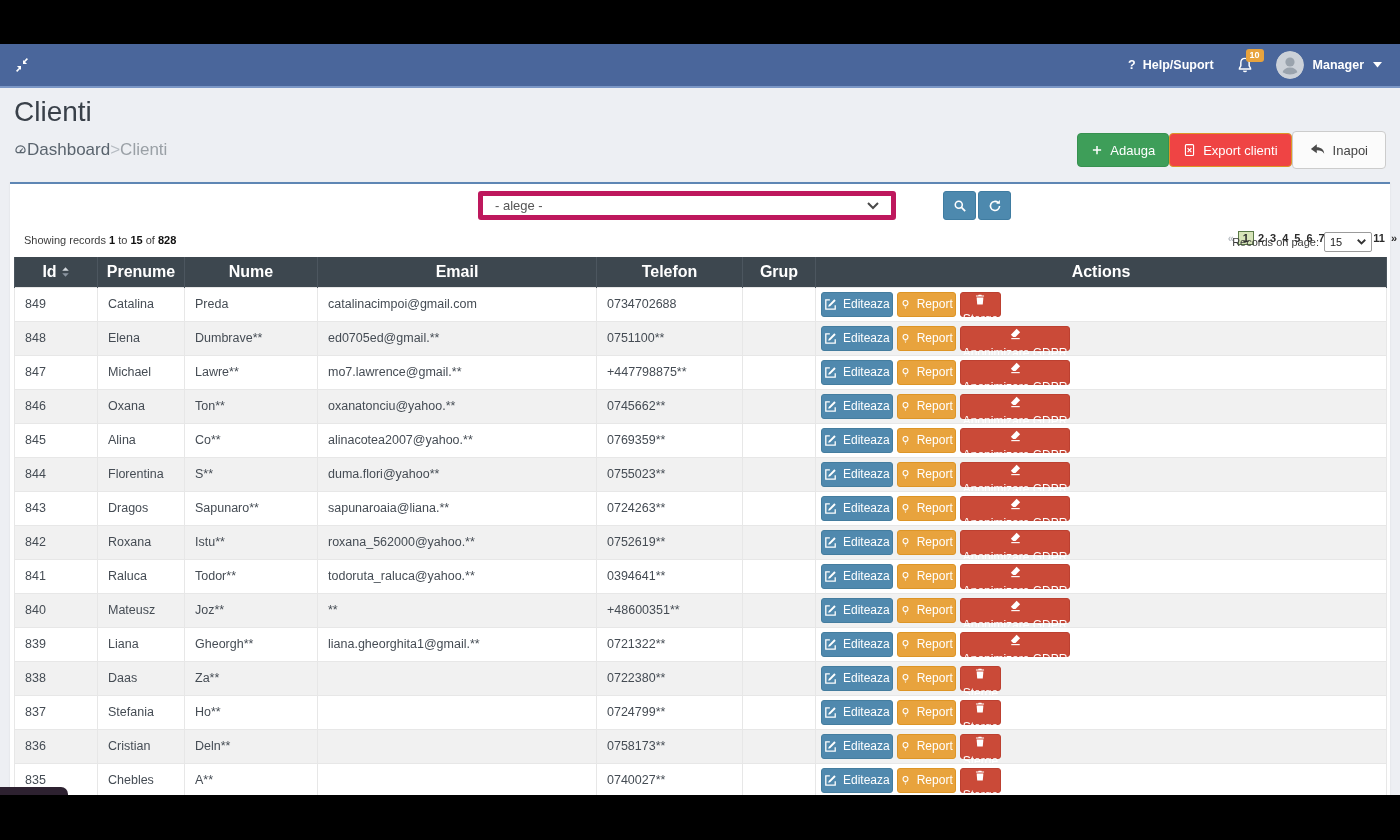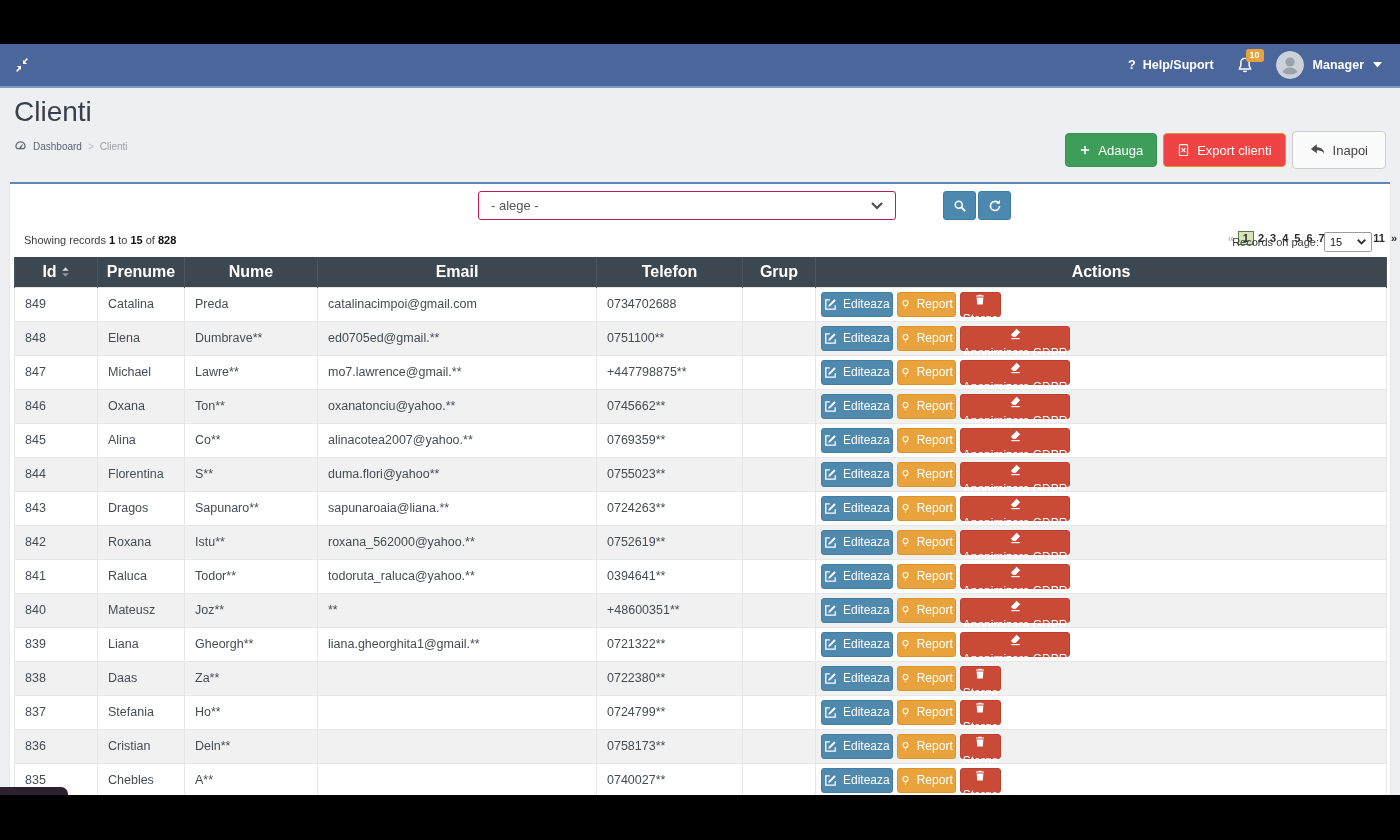--- a/index.html
+++ b/index.html
@@ -23,46 +23,46 @@
                 color:#fff; font-size:9px; font-weight:bold; padding:1px 4px;
                 border-radius:3px; line-height:11px; }
   .nav-user { display:flex; align-items:center; gap:9px; color:#fff;
               font-size:12.5px; font-weight:bold; cursor:pointer; }
   .avatar { width:28px; height:28px; border-radius:50%; overflow:hidden; }
 
   
   .page-title { position:absolute; left:14px; top:52px; font-size:28px;
                 color:#394049; font-weight:400; }
   .breadcrumb { position:absolute; left:14px; top:96px; display:flex;
-                align-items:center; gap:6px; font-size:10px; color:#5a646e; }
+                align-items:center; font-size:17px; color:#5a646e; }
   .breadcrumb .sep { color:#b6bcc2; }
   .breadcrumb .current { color:#9aa0a6; }
 
   .toolbar { position:absolute; right:14px; top:87px; display:flex;
-             align-items:center; gap:6px; }
+             align-items:center; }
   .btn { display:inline-flex; align-items:center; gap:7px; border-radius:4px;
          font-size:13px; color:#fff; border:1px solid transparent;
          cursor:pointer; padding:0 13px; height:34px; white-space:nowrap; }
   .btn-add { background:#3e9e59; border-color:#379150; }
   .btn-export { background:#ef4444; border-color:#dd9526; }
   .btn-back { background:#fbfbfb; border-color:#cccccc; color:#444;
               font-size:13px; height:38px; padding:0 17px; }
 
   
   .content-box { position:absolute; left:10px; top:138px; width:1380px;
                  height:620px; background:#fff; border-top:2px solid #5e86b4;
                  box-shadow:0 1px 2px rgba(0,0,0,.08); }
 
   .search-input { position:absolute; left:14px; top:147px; width:439px; height:28px;
                   border:1px solid #d2d6de; border-radius:3px; padding:0 10px;
                   font-size:13px; color:#444; outline:none;
                   font-family:"Liberation Sans", sans-serif; }
   .search-input::placeholder { color:#a7adb4; }
   .filter-select { position:absolute; left:478px; top:147px; width:418px; height:29px;
-                   border:1px solid #be185d; border-radius:3px; background:#fff;
+                   border:5px solid #be185d; border-radius:3px; background:#fff;
                    display:flex; align-items:center; justify-content:space-between;
                    padding:0 12px; font-size:13px; color:#555; cursor:pointer; }
   .icon-btn { position:absolute; top:147px; width:33px; height:29px;
               background:#4d89ae; border:1px solid #3f7ca1; border-radius:3px;
               display:flex; align-items:center; justify-content:center; cursor:pointer; }
   .icon-btn.search { left:943px; }
   .icon-btn.refresh { left:978px; }
 
   
   .showing { position:absolute; left:24px; top:190px; font-size:11px; color:#3c3c3c; }

